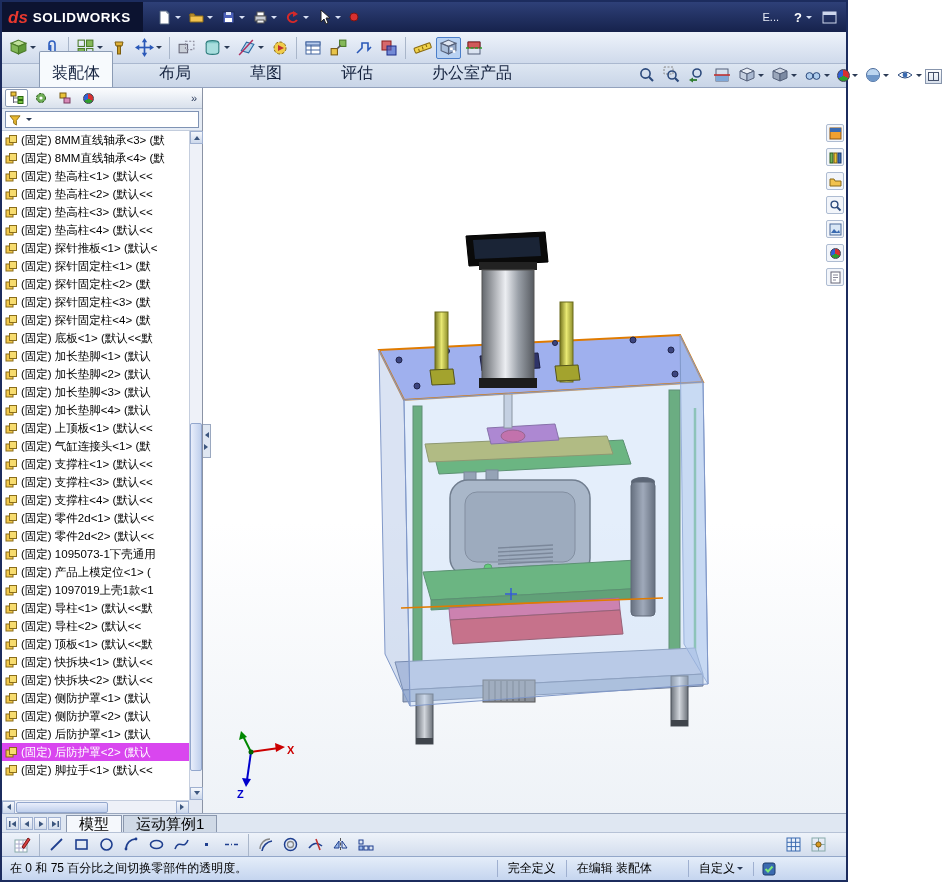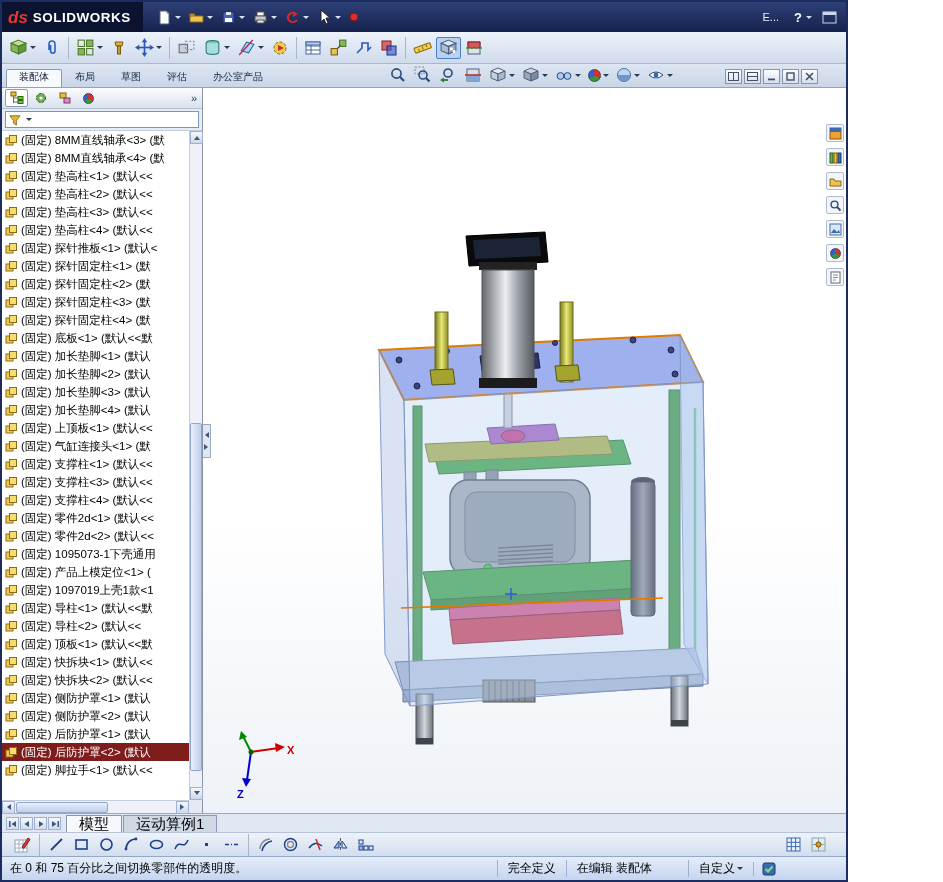--- a/index.html
+++ b/index.html
@@ -24,39 +24,39 @@
   .tb-right{margin-left:auto;display:flex;align-items:center;gap:4px;}
   .help-q{font-weight:bold;font-size:13px;color:#fff;padding:0 2px;}
 
   
   .toolbar2{height:32px;flex:0 0 32px;background:linear-gradient(#eef3fb,#cfdaeb);border-bottom:1px solid #aab8cf;display:flex;align-items:center;padding:0 4px;gap:1px;}
   .sep{width:1px;height:22px;background:#a9b6ca;margin:0 3px;}
 
   
   .band3{height:24px;flex:0 0 24px;background:linear-gradient(#dde6f2,#c9d5e7);display:flex;align-items:flex-end;border-bottom:1px solid #93a2bd;}
   .cmd-tabs{display:flex;align-items:flex-end;padding-left:4px;}
-  .cmd-tab{padding:0 12px 3px;font-size:10px;border:1px solid transparent;border-bottom:none;color:#15233f;white-space:nowrap;}
+  .cmd-tab{padding:11px 12px 3px;font-size:16px;border:1px solid transparent;border-bottom:none;color:#15233f;white-space:nowrap;margin-left:33px;}
   .cmd-tab.active{background:#f7fafd;border-color:#8b9bb4;border-radius:2px 2px 0 0;}
   .hud{display:flex;align-items:center;margin:0 0 1px 110px;gap:1px;}
   .win-ctrls{margin:0 28px 3px auto;display:flex;align-items:center;gap:2px;}
   .wbtn{width:17px;height:15px;border:1px solid #8795ac;background:linear-gradient(#fdfdfe,#d7dfeb);display:inline-flex;align-items:center;justify-content:center;}
 
   
   .main{flex:1;display:flex;min-height:0;position:relative;background:#fff;}
   .left-panel{width:201px;flex:0 0 201px;background:#eef2f8;border-right:1px solid #8a93a5;display:flex;flex-direction:column;}
   .panel-tabs{height:21px;flex:0 0 21px;background:linear-gradient(#fbfcfe,#d9e1ec);display:flex;align-items:center;gap:1px;padding:1px 3px;border-bottom:1px solid #b3bfd2;}
   .panel-tab{width:23px;height:18px;display:inline-flex;align-items:center;justify-content:center;border:1px solid transparent;border-radius:2px;}
   .panel-tab.active{background:#fff;border-color:#8b9bb4;}
   .chevrons{margin-left:auto;font-size:11px;color:#2c3c5c;padding-right:2px;}
   .filter-row{height:22px;flex:0 0 22px;display:flex;align-items:center;padding:2px 3px;background:#e6ecf5;border-bottom:1px solid #c3cddd;}
   .filter-box{flex:1;height:17px;background:#fff;border:1px solid #7f93b4;display:flex;align-items:center;padding:0 3px;gap:3px;}
   .tree-area{flex:1;position:relative;background:#fff;min-height:0;}
   .tree-rows{position:absolute;left:0;top:0;right:13px;bottom:13px;overflow:hidden;}
   .tree-row{height:18px;display:flex;align-items:center;gap:3px;padding-left:3px;white-space:nowrap;overflow:hidden;font-size:11.5px;}
-  .tree-row.selected{background:#7f1d1d;color:#fff;}
+  .tree-row.selected{background:#d946ef;color:#fff;}
   .tree-label{overflow:hidden;white-space:nowrap;}
   .vscroll{position:absolute;top:0;right:0;bottom:13px;width:13px;background:#eef1f8;border-left:1px solid #c5cede;}
   .hscroll{position:absolute;left:0;right:13px;bottom:0;height:13px;background:#eef1f8;border-top:1px solid #c5cede;display:flex;align-items:center;}
   .sbtn{width:13px;height:13px;background:linear-gradient(#f6f8fc,#ccd8ec);border:1px solid #9fb0d0;display:inline-flex;align-items:center;justify-content:center;flex:0 0 13px;}
   .tri{width:0;height:0;border:3px solid transparent;}
   .tri.up{border-bottom:4px solid #3c567e;margin-top:-2px;}
   .tri.down{border-top:4px solid #3c567e;margin-bottom:-2px;}
   .tri.left{border-right:4px solid #3c567e;margin-left:-2px;}
   .tri.right{border-left:4px solid #3c567e;margin-right:-2px;}
   .vthumb{position:absolute;left:0;width:12px;top:292px;height:348px;background:linear-gradient(90deg,#e9eefb,#bfcfec);border:1px solid #93a7cd;border-radius:2px;}

